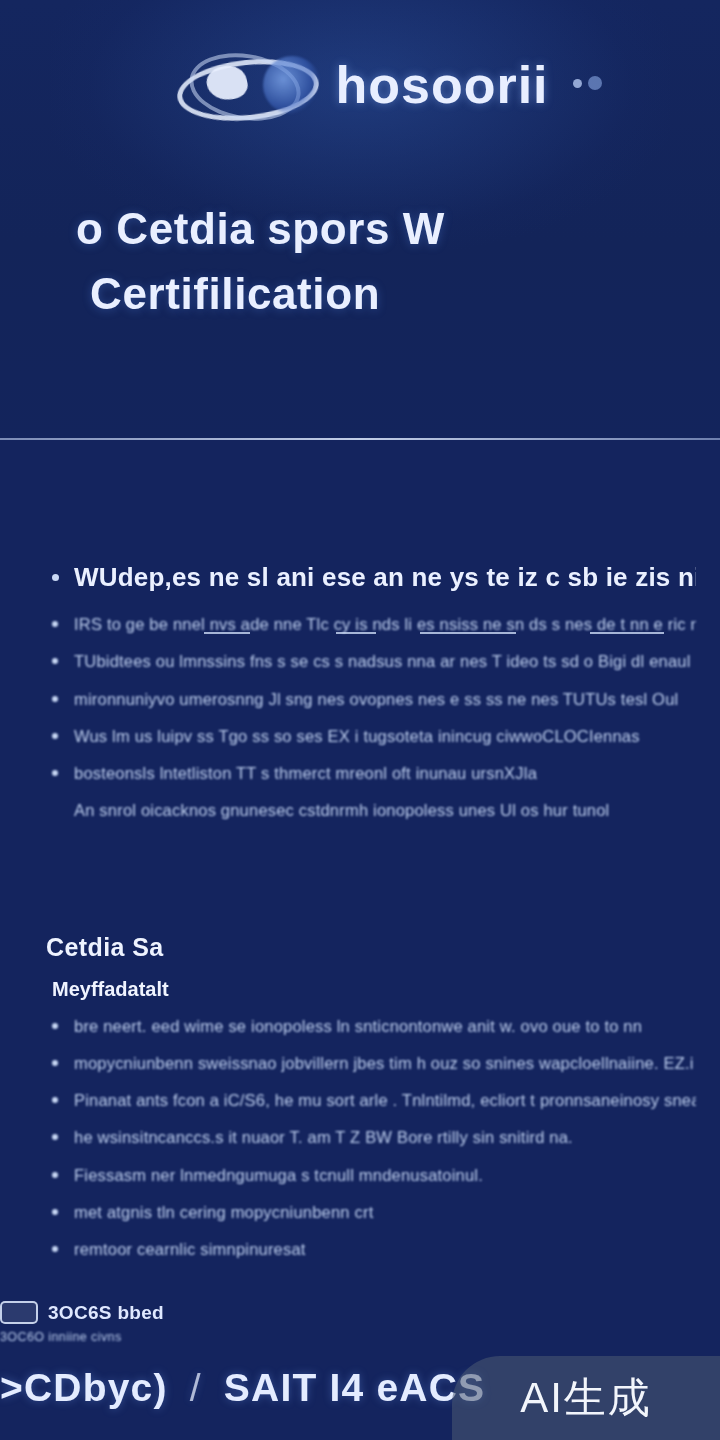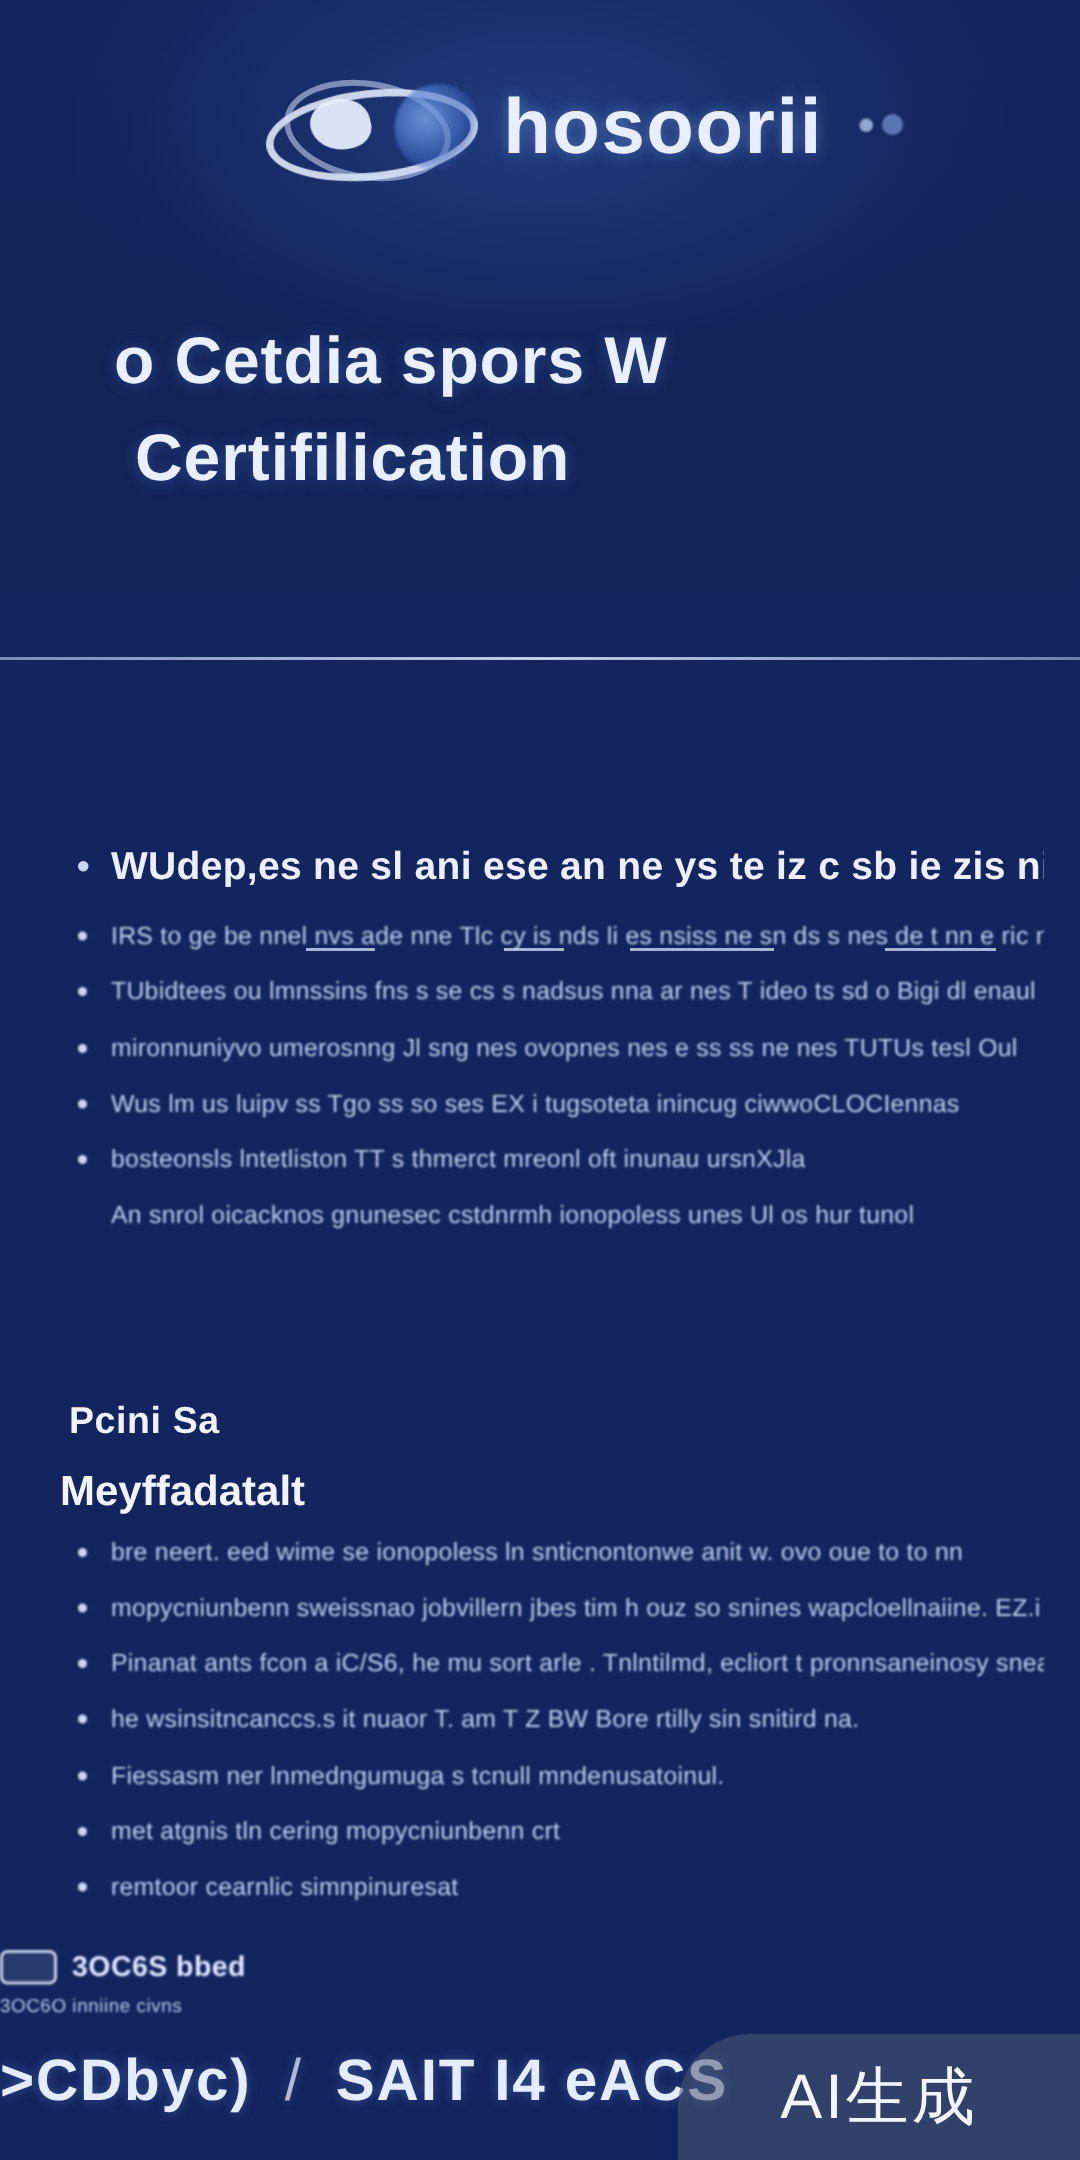--- a/index.html
+++ b/index.html
@@ -116,21 +116,21 @@
     border-radius: 50%;
     background: rgba(190,210,250,.75);
     filter: blur(.6px);
   }
   .logo-dots i:last-child { width: 14px; height: 14px; background: rgba(150,180,240,.55); }
 
   .hero-title {
     position: absolute;
     left: 76px;
     right: 60px;
-    top: 208px;
+    top: 196px;
     color: #e9efff;
     font-weight: 700;
     font-size: 44px;
     line-height: 1.48;
     letter-spacing: .6px;
     text-shadow: 0 1px 10px rgba(90,140,235,.35);
     filter: blur(.3px);
   }
   .hero-title .l2 { display: block; margin-left: 14px; }
 
@@ -160,23 +160,23 @@
     letter-spacing: .4px;
     margin: 0 0 16px 30px;
     filter: blur(.25px);
   }
   .sec-head.second {
     font-size: 25px;
     margin-left: 22px;
   }
   .sec-sub {
     color: #f0f4ff;
-    font-size: 28px;
-    font-weight: 700;
-    margin: 6px 0 14px 16px;
+    font-size: 20px;
+    font-weight: 700;
+    margin: 6px 0 14px 28px;
     filter: blur(.25px);
   }
 
   ul.bullets {
     list-style: none;
     margin: 0;
     padding: 0;
   }
   ul.bullets li {
     position: relative;
@@ -328,21 +328,21 @@
     </ul>
     <div class="underline-deco" style="left:180px; top:72px; width:46px;"></div>
     <div class="underline-deco" style="left:312px; top:72px; width:40px;"></div>
     <div class="underline-deco" style="left:396px; top:72px; width:96px;"></div>
     <div class="underline-deco" style="left:566px; top:72px; width:74px;"></div>
   </div>
 
   <div class="gap"></div>
 
   <div class="section">
-    <div class="sec-head second">Pcini Sa</div>
+    <div class="sec-head second">Cetdia Sa</div>
     <div class="sec-sub">Meyffadatalt</div>
     <ul class="bullets">
       <li>bre neert. eed wime se ionopoless ln snticnontonwe anit w. ovo oue to to nn</li>
       <li>mopycniunbenn sweissnao jobvillern jbes tim h ouz so snines wapcloellnaiine. EZ.i owerd.</li>
       <li>Pinanat ants fcon  a iC/S6, he mu sort arle . Tnlntilmd, ecliort t pronnsaneinosy snearis</li>
       <li>he wsinsitncanccs.s it nuaor T. am  T Z  BW  Bore rtilly sin snitird na.</li>
       <li>Fiessasm ner lnmedngumuga s tcnull mndenusatoinul.</li>
       <li>met atgnis tln cering  mopycniunbenn crt</li>
       <li>remtoor cearnlic simnpinuresat</li>
     </ul>

